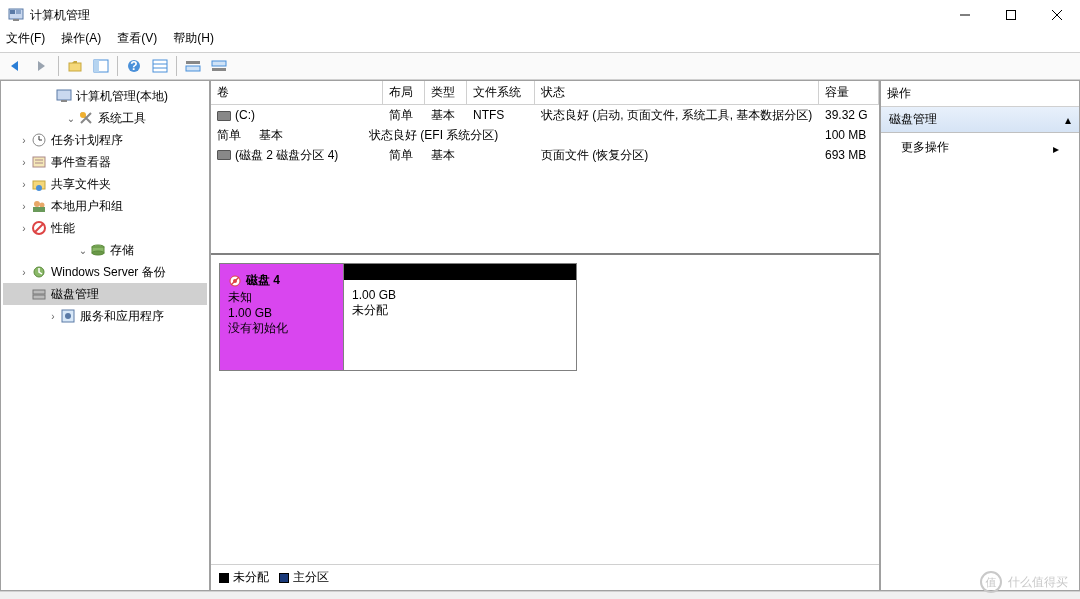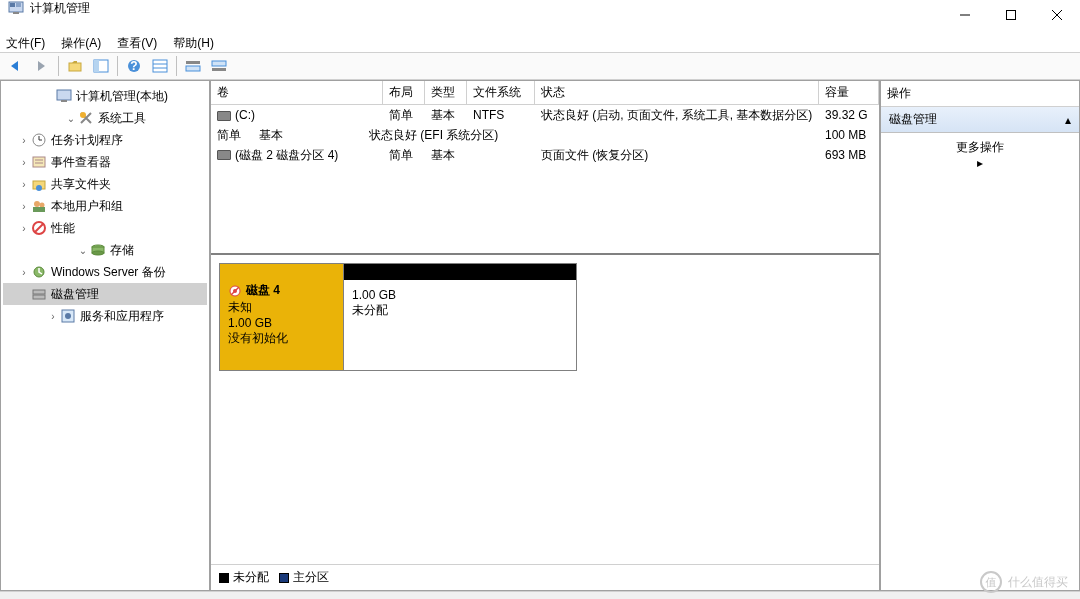--- a/index.html
+++ b/index.html
@@ -1,22 +1,22 @@
 <!DOCTYPE html>
 <html><head>
 <meta charset="utf-8">
 <style>
 *{box-sizing:border-box;margin:0;padding:0;font-family:"Microsoft YaHei","Segoe UI",sans-serif;font-size:12px;}
 body{background:#fff;width:1080px;height:599px;overflow:hidden;position:relative;}
-.titlebar{height:30px;display:flex;padding:0 0 0 8px;background:#fff;}
+.titlebar{height:30px;display:flex;align-items:center;padding:0 0 0 8px;background:#fff;}
 .titlebar .app-icon{width:16px;height:16px;margin-right:6px;display:inline-block;}
 .titlebar .title{flex:1;}
 .winbtns{display:flex;}
 .winbtn{width:46px;height:30px;display:flex;align-items:center;justify-content:center;}
-.menubar{height:22px;display:flex;align-items:flex-end;padding:0 6px;gap:16px;}
+.menubar{height:22px;display:flex;align-items:flex-start;padding:0 6px;gap:16px;}
 .menubar span{cursor:default;}
 .toolbar{height:28px;border-top:1px solid #d0d0d0;border-bottom:1px solid #d0d0d0;display:flex;align-items:center;padding:0 4px;gap:2px;background:#fafafa;}
 .tbtn{width:24px;height:22px;display:flex;align-items:center;justify-content:center;border:1px solid transparent;}
 .tsep{width:1px;height:20px;background:#c0c0c0;margin:0 2px;}
 .content{display:flex;height:calc(599px - 30px - 22px - 28px - 8px);}
 .pane{border:1px solid #a0a0a0;display:flex;flex-direction:column;overflow:hidden;}
 .left{width:210px;}
 .mid{flex:1;}
 .right{width:200px;}
 .tree{padding:4px 2px;overflow:auto;flex:1;}
@@ -26,31 +26,31 @@
 .ticon{width:16px;height:16px;margin-right:4px;flex-shrink:0;}
 .ind0{padding-left:0;justify-content:center;}
 .ind1{padding-left:14px;}
 .vgrid{display:flex;background:#fff;border-bottom:1px solid #d0d0d0;}
 .vh{border-right:1px solid #d0d0d0;padding:3px 6px;background:#fff;white-space:nowrap;overflow:hidden;}
 .vrows{height:150px;overflow:auto;border-bottom:2px solid #808080;}
 .vrow{display:flex;height:20px;align-items:center;}
 .vc{padding:0 6px;white-space:nowrap;overflow:hidden;}
 .diskpane{padding:8px;flex:1;background:#fff;}
 .diskcard{display:flex;border:1px solid #808080;height:108px;width:358px;}
-.diskhead{width:124px;background:#eab308;border-right:1px solid #808080;padding:18px 8px;}
+.diskhead{width:124px;background:#d946ef;border-right:1px solid #808080;padding:8px 8px;}
 .diskhead .dname{font-weight:bold;margin-left:4px;}
 .diskprt{flex:1;display:flex;flex-direction:column;}
 .diskprt .bar{height:16px;background:#000;}
 .diskprt .body{padding:8px;flex:1;}
 .legend{border-top:1px solid #d0d0d0;padding:4px 8px;display:flex;gap:10px;align-items:center;}
 .lg{display:inline-flex;align-items:center;gap:4px;}
 .lgbox{width:10px;height:10px;border:1px solid #000;}
 .actions-h{padding:4px 6px;background:#fff;border-bottom:1px solid #d0d0d0;}
 .action-cat{background:#dbeafe;background:linear-gradient(#e8f0fb,#d6e4f5);padding:4px 8px;display:flex;justify-content:space-between;align-items:center;border-bottom:1px solid #c0c0c0;}
-.action-item{padding:6px 20px;display:flex;justify-content:space-between;align-items:center;flex-direction:column;}
+.action-item{padding:6px 20px;display:flex;justify-content:space-between;align-items:flex-end;}
 .drive-icon{display:inline-block;width:14px;height:10px;background:#888;border:1px solid #555;border-radius:1px;position:relative;margin-right:4px;vertical-align:middle;}
 .watermark{position:absolute;right:12px;bottom:6px;color:#c9c9c9;font-size:13px;display:flex;align-items:center;gap:6px;}
 .watermark .c{width:22px;height:22px;border:2px solid #c9c9c9;border-radius:50%;display:flex;align-items:center;justify-content:center;font-size:11px;}
 .scroll-bottom{height:16px;background:#f0f0f0;border-top:1px solid #d0d0d0;}
 svg{display:block;}
 </style>
 </head>
 <body>
 
 <div class="titlebar">

